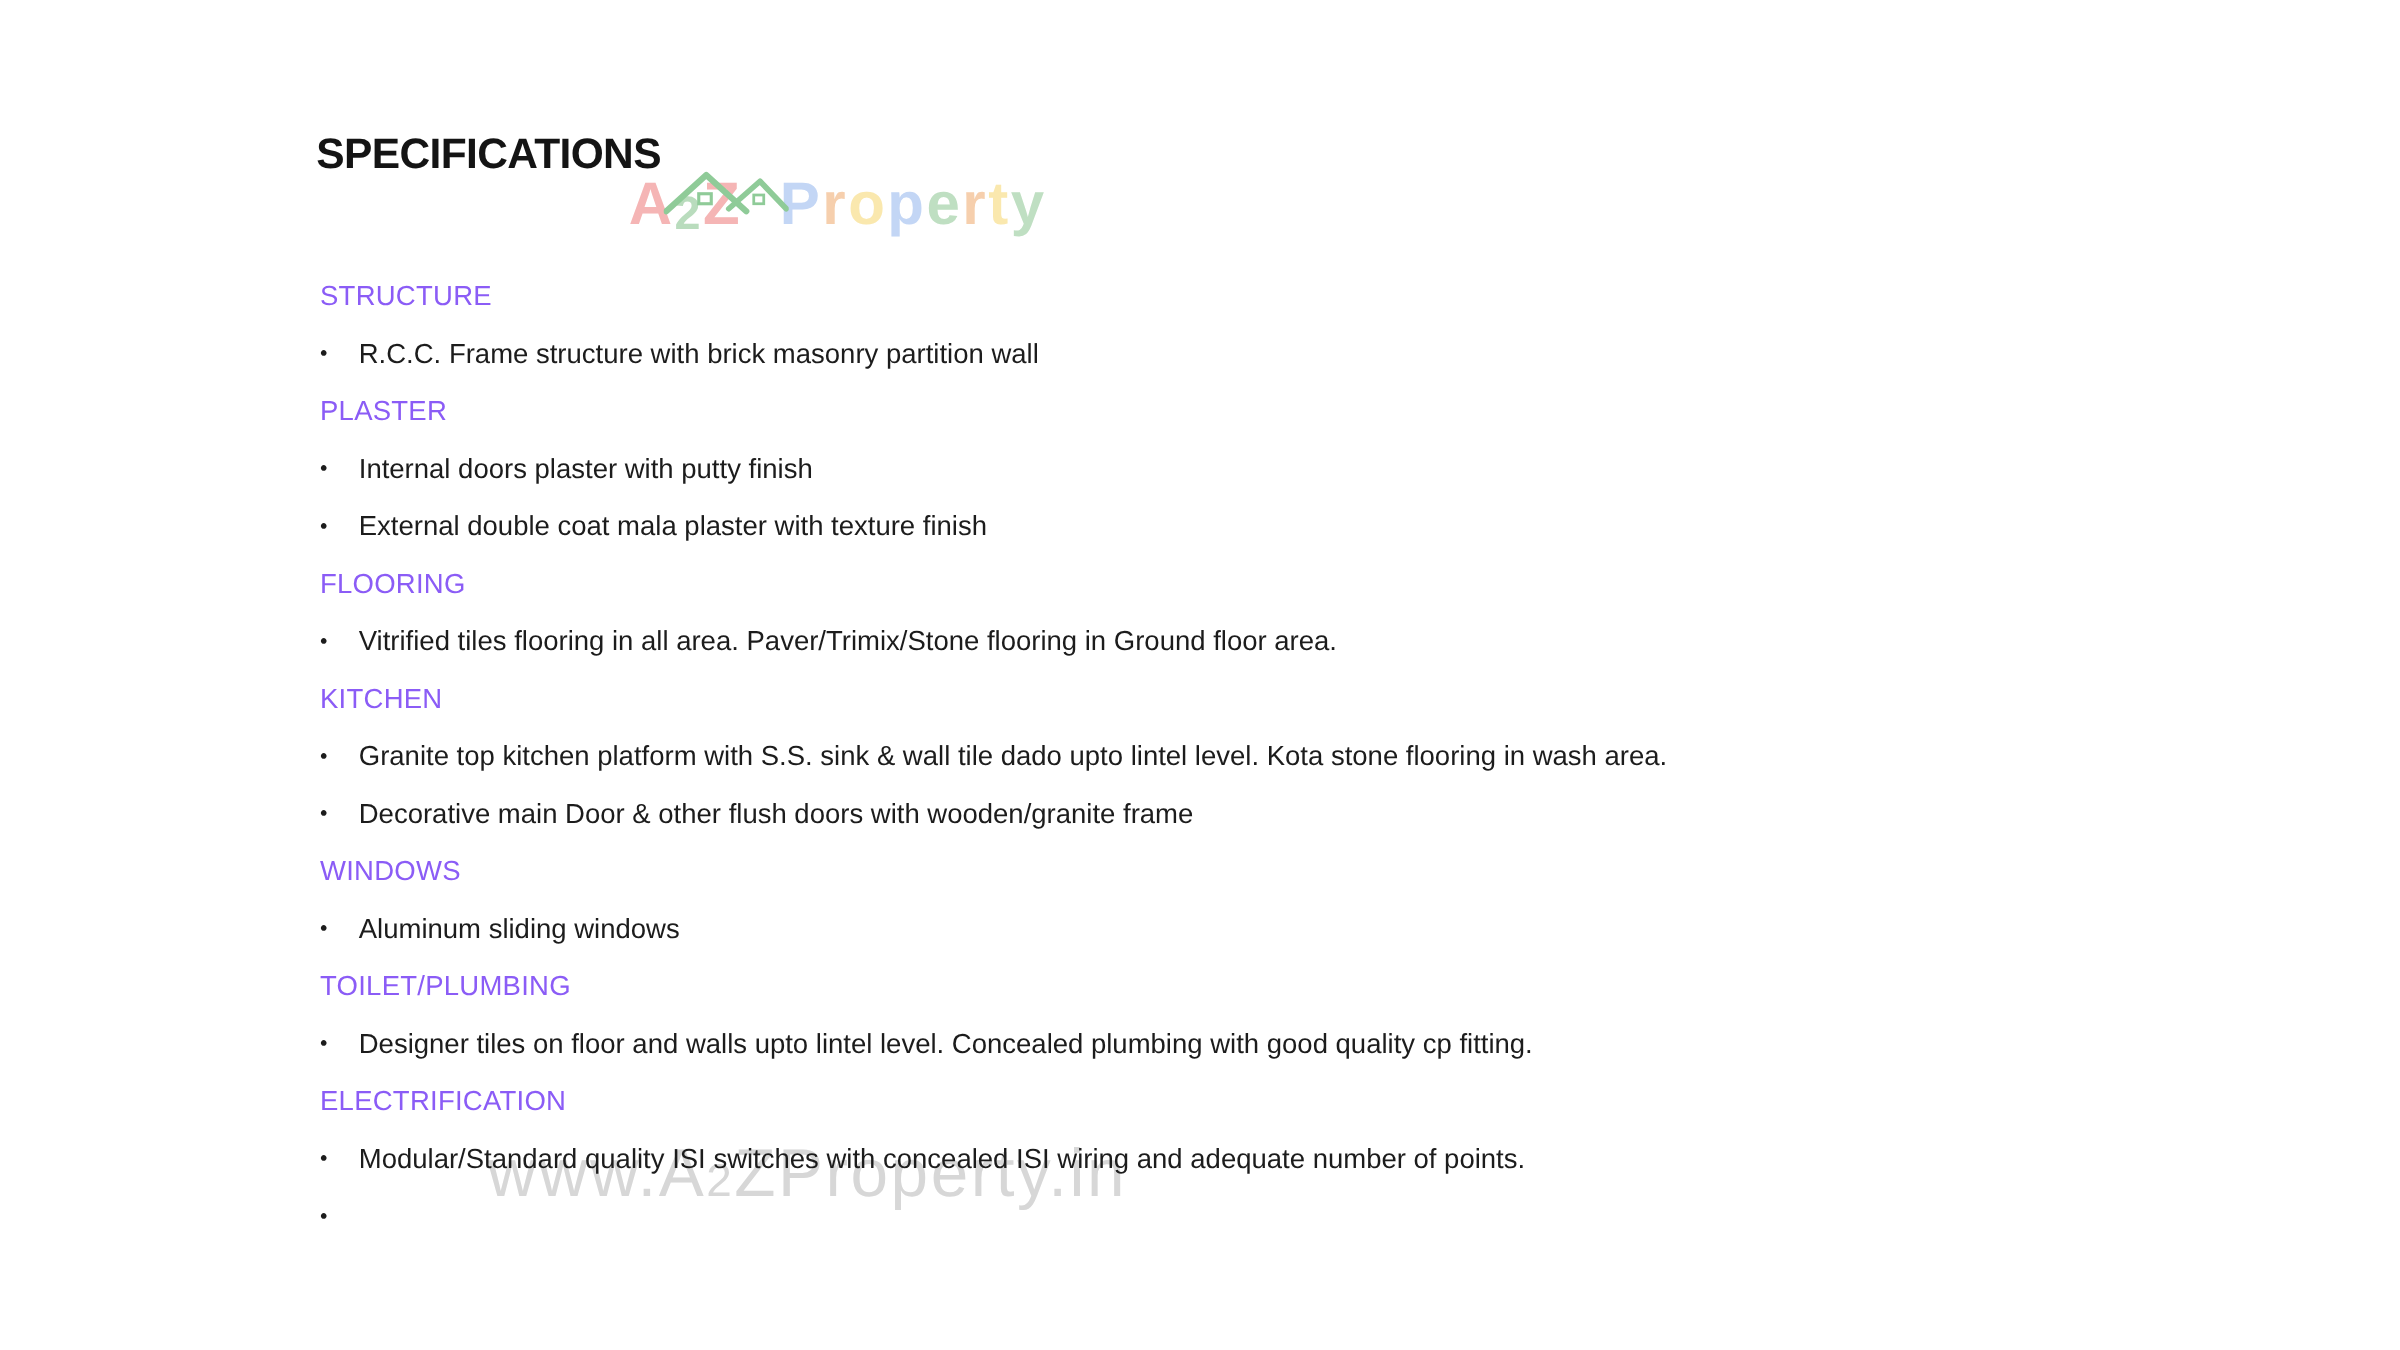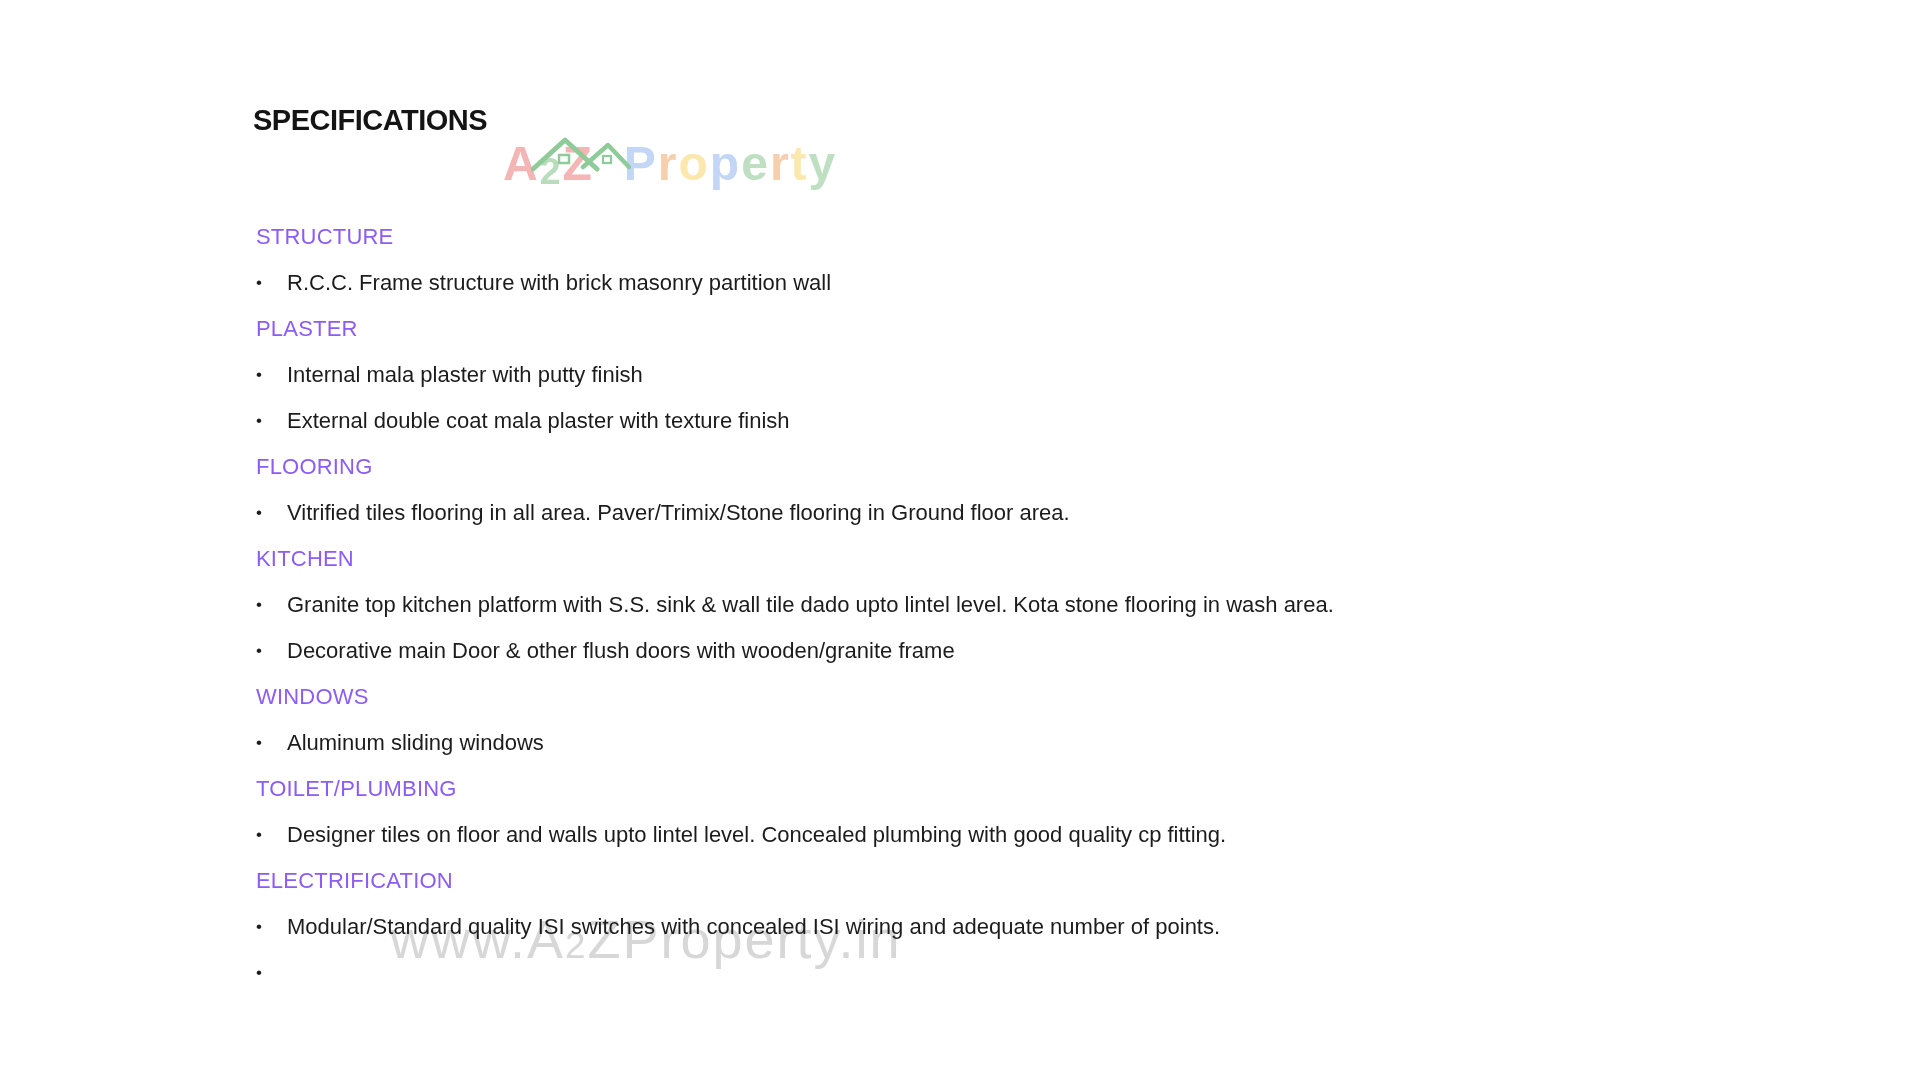--- a/index.html
+++ b/index.html
@@ -11,21 +11,21 @@
     overflow: hidden;
     position: relative;
   }
   .page { position: absolute; inset: 0; }
 
   
   .title {
     position: absolute;
     left: 253px; top: 106px;
     margin: 0;
-    font-size: 29px;
+    font-size: 34px;
     font-weight: 700;
     line-height: 1;
     letter-spacing: -0.5px;
     color: #141414;
     z-index: 2;
     white-space: nowrap;
   }
 
   
   .wm-top {
@@ -116,21 +116,21 @@
 
     <div class="row head">STRUCTURE</div>
     <div class="row bullet">
         <span class="dot">•</span>
         <span class="txt">R.C.C. Frame structure with brick masonry partition wall</span>
       </div>
 
     <div class="row head">PLASTER</div>
     <div class="row bullet">
         <span class="dot">•</span>
-        <span class="txt">Internal mala plaster with putty finish</span>
+        <span class="txt">Internal doors plaster with putty finish</span>
       </div>
     <div class="row bullet">
         <span class="dot">•</span>
         <span class="txt">External double coat mala plaster with texture finish</span>
       </div>
 
     <div class="row head">FLOORING</div>
     <div class="row bullet">
         <span class="dot">•</span>
         <span class="txt">Vitrified tiles flooring in all area. Paver/Trimix/Stone flooring in Ground floor area.</span>

